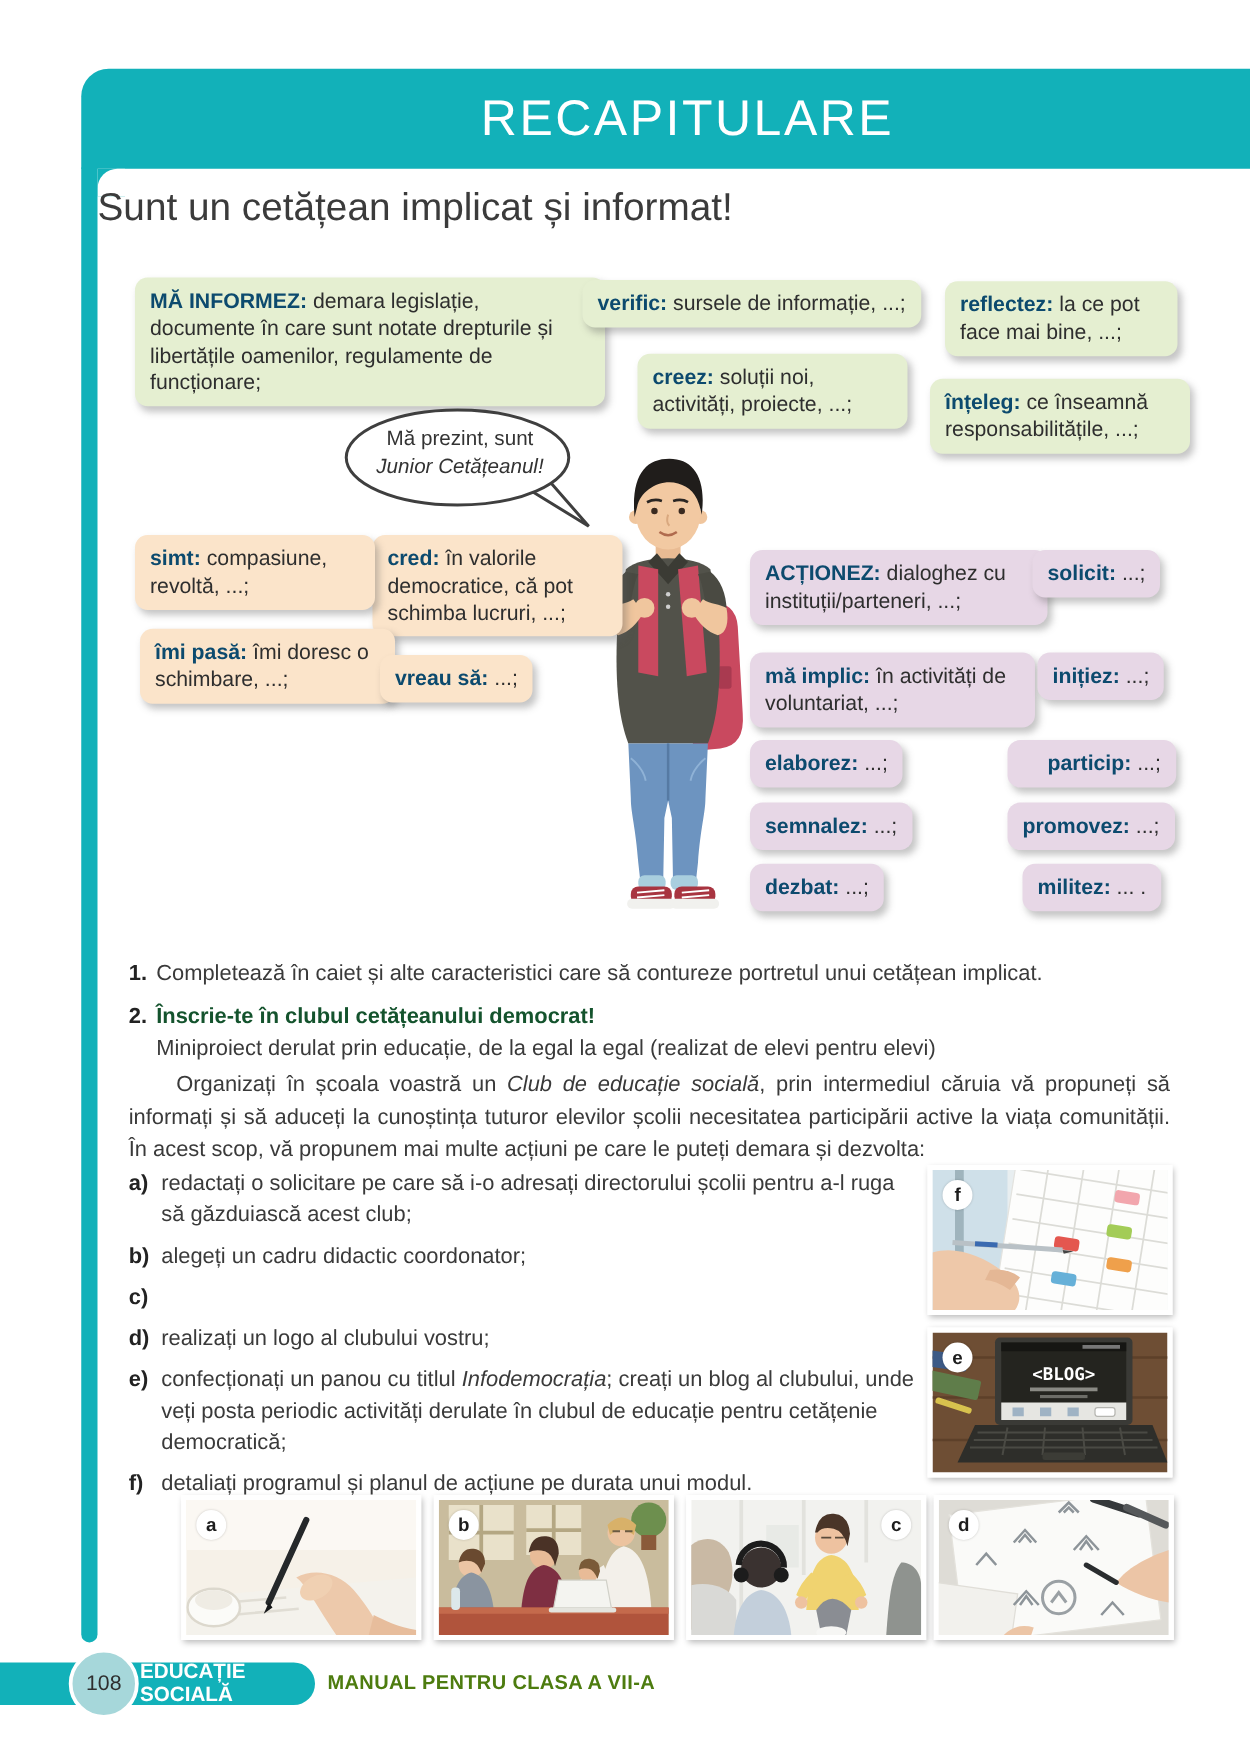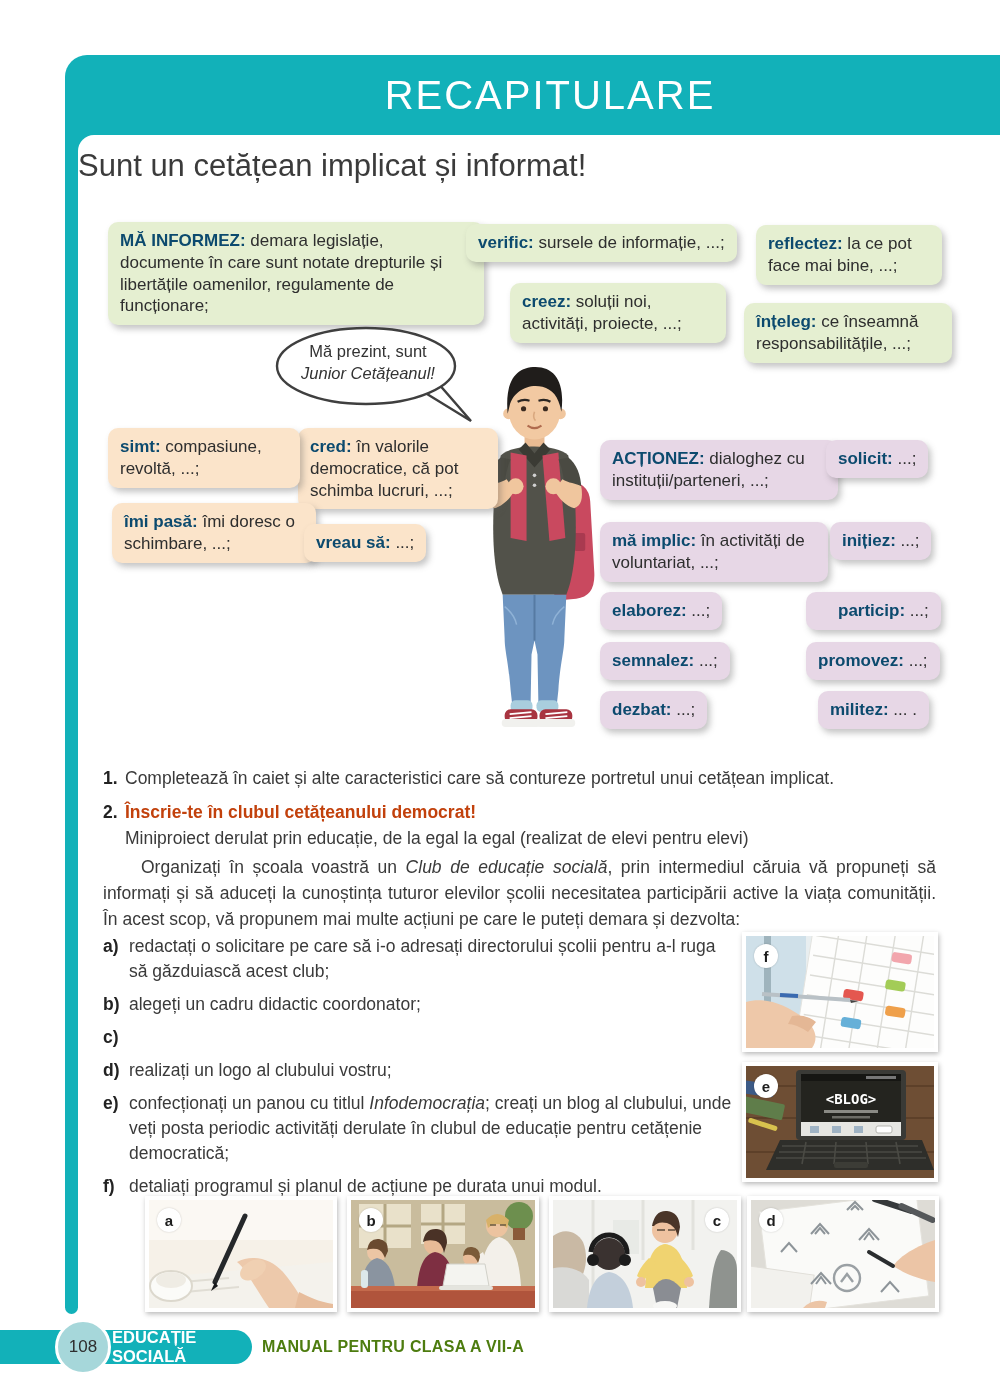--- a/index.html
+++ b/index.html
@@ -192,21 +192,21 @@
   <div class="box purple nowrap" style="left:818px;top:691px;">
     <b>militez:</b><span> ... .</span>
   </div>
 
   <div class="exrow" style="left:103px;top:766px;width:840px;">
     <span class="exnum">1.</span>
     <span>Completează în caiet și alte caracteristici care să contureze portretul unui cetățean implicat.</span>
   </div>
   <div class="exrow" style="left:103px;top:800px;width:840px;">
     <span class="exnum">2.</span>
-    <span style="font-weight:bold;color:#c2410c;">Înscrie-te în clubul cetățeanului democrat!</span>
+    <span style="font-weight:bold;color:#14532d;">Înscrie-te în clubul cetățeanului democrat!</span>
   </div>
   <div class="exrow" style="left:125px;top:826px;width:818px;">
     <span>Miniproiect derulat prin educație, de la egal la egal (realizat de elevi pentru elevi)</span>
   </div>
 
   <div class="paragraph">
     <span>Organizați în școala voastră un </span><span class="it">Club de educație socială</span><span>, prin intermediul căruia vă propuneți să informați și să aduceți la cunoștința tuturor elevilor școlii necesitatea participării active la viața comunității. În acest scop, vă propunem mai multe acțiuni pe care le puteți demara și dezvolta:</span>
   </div>
 
   <div class="tasks">

